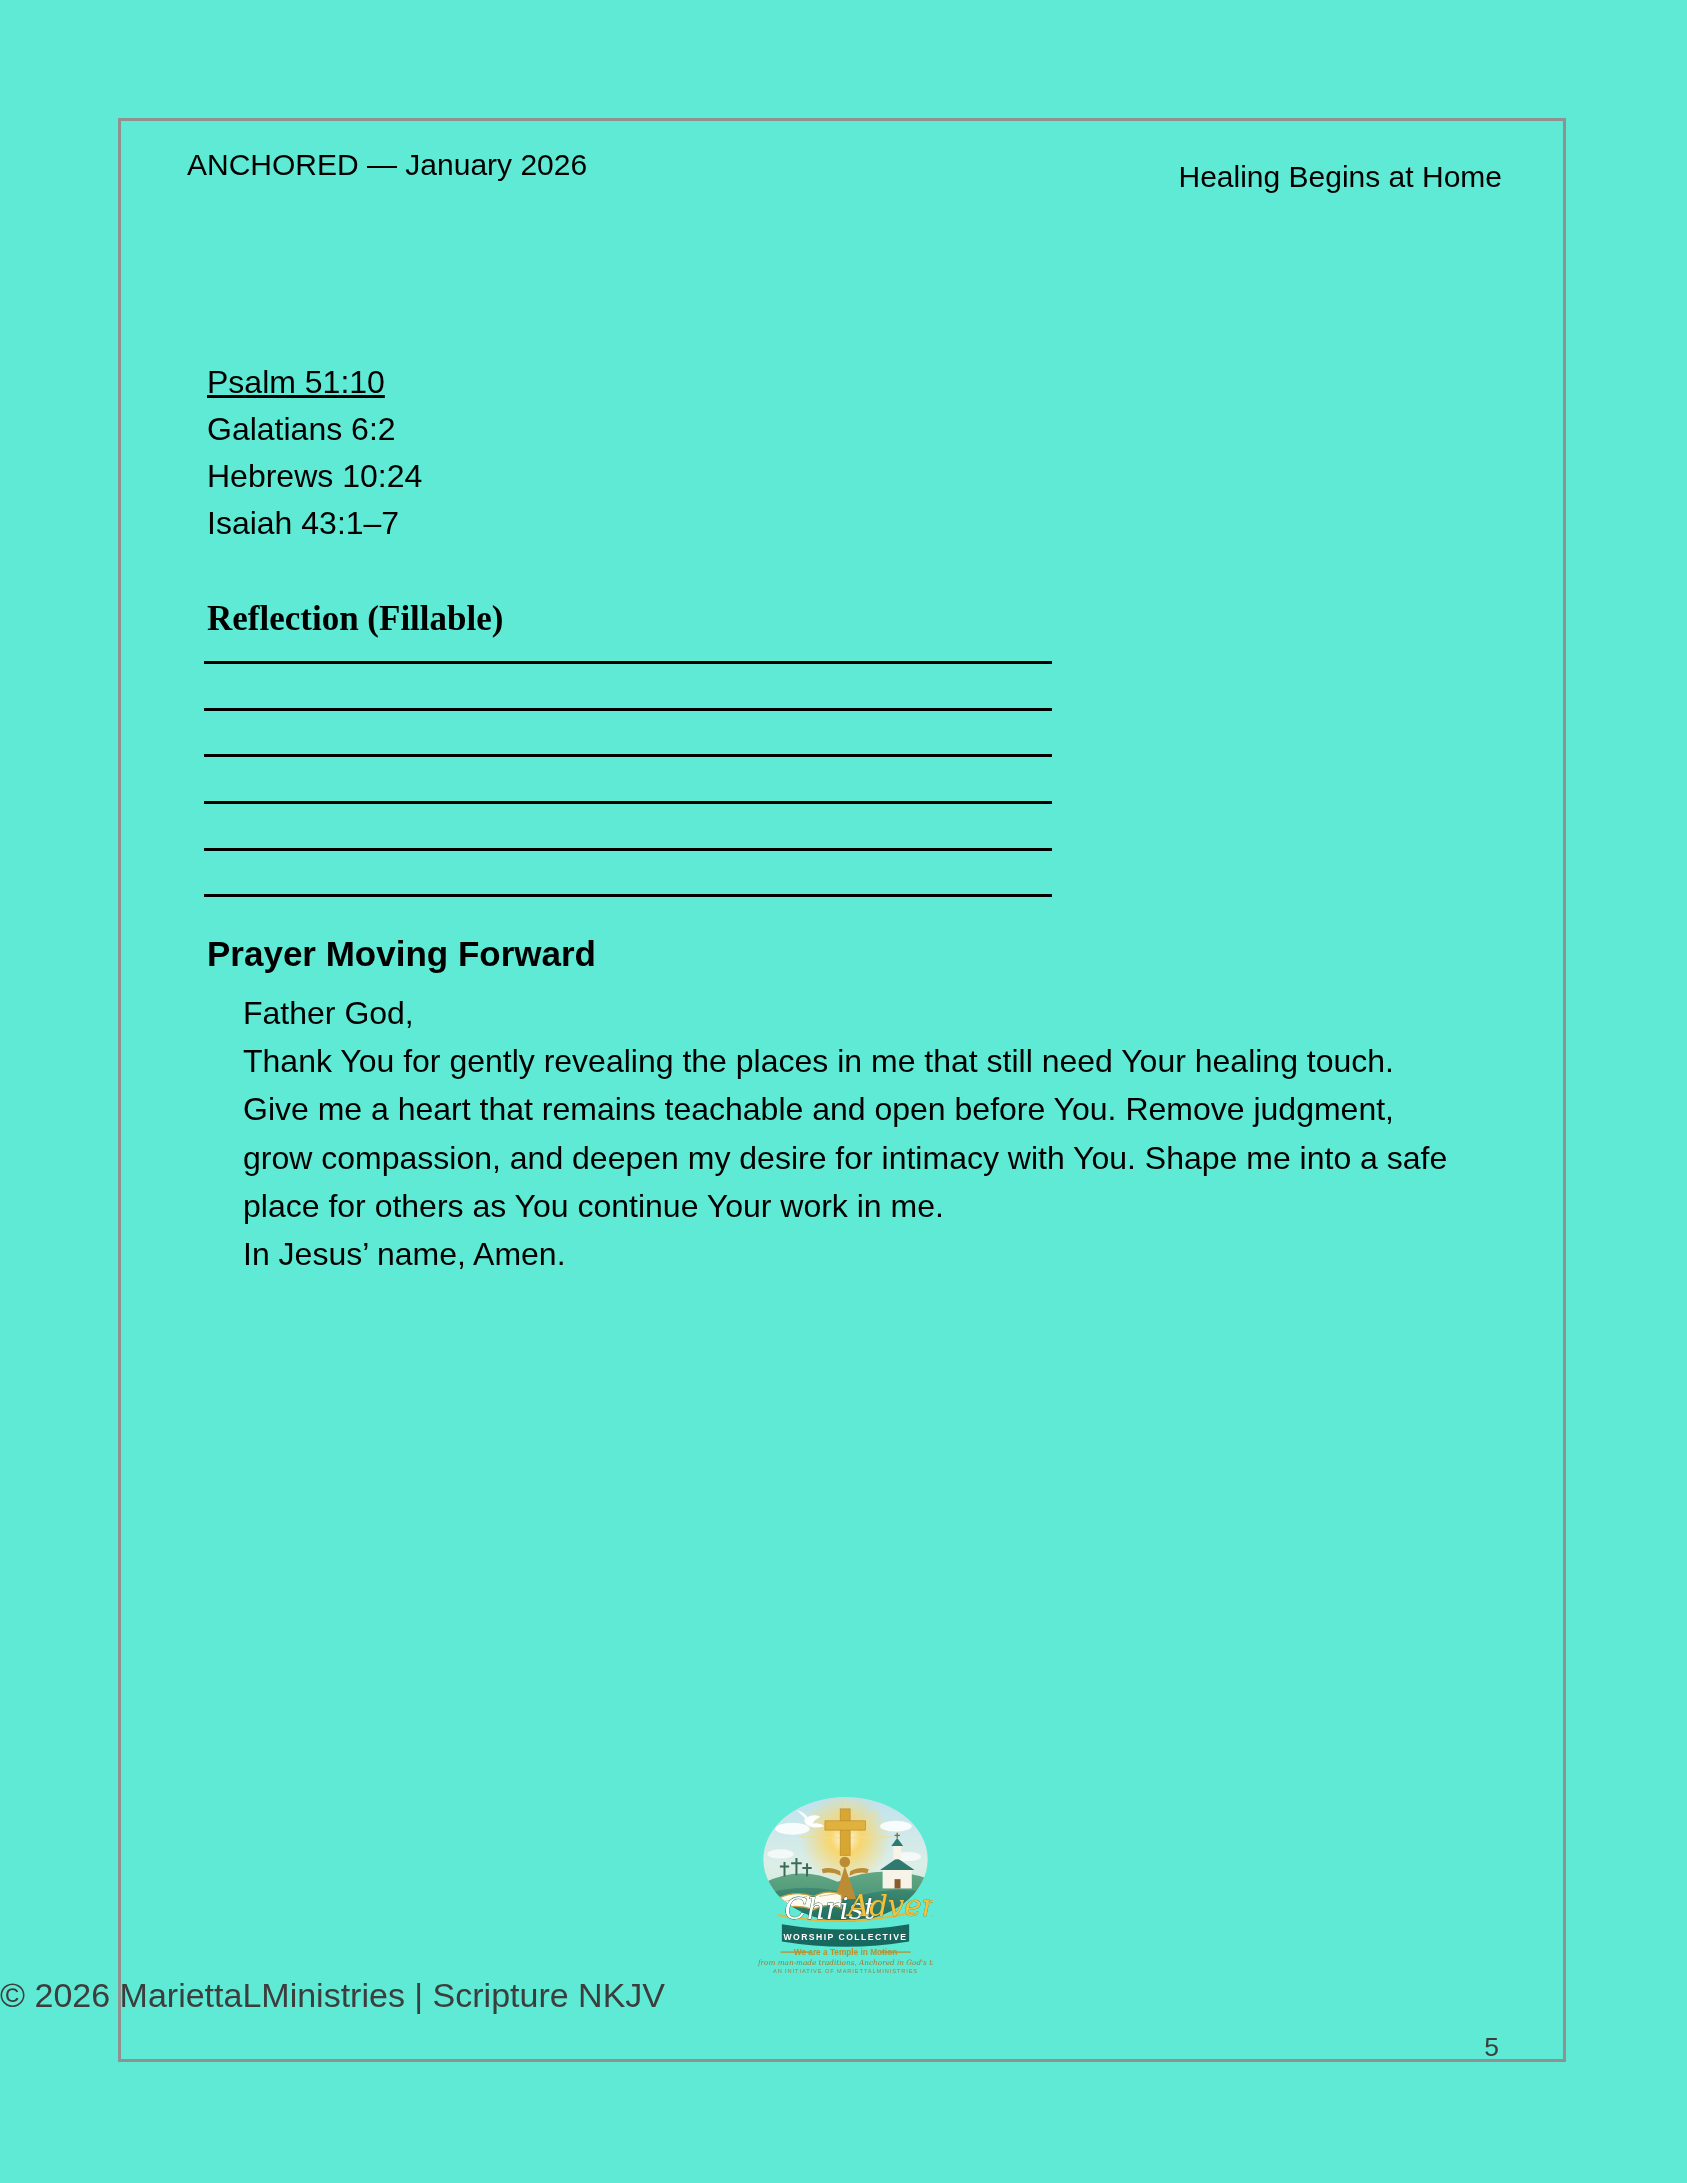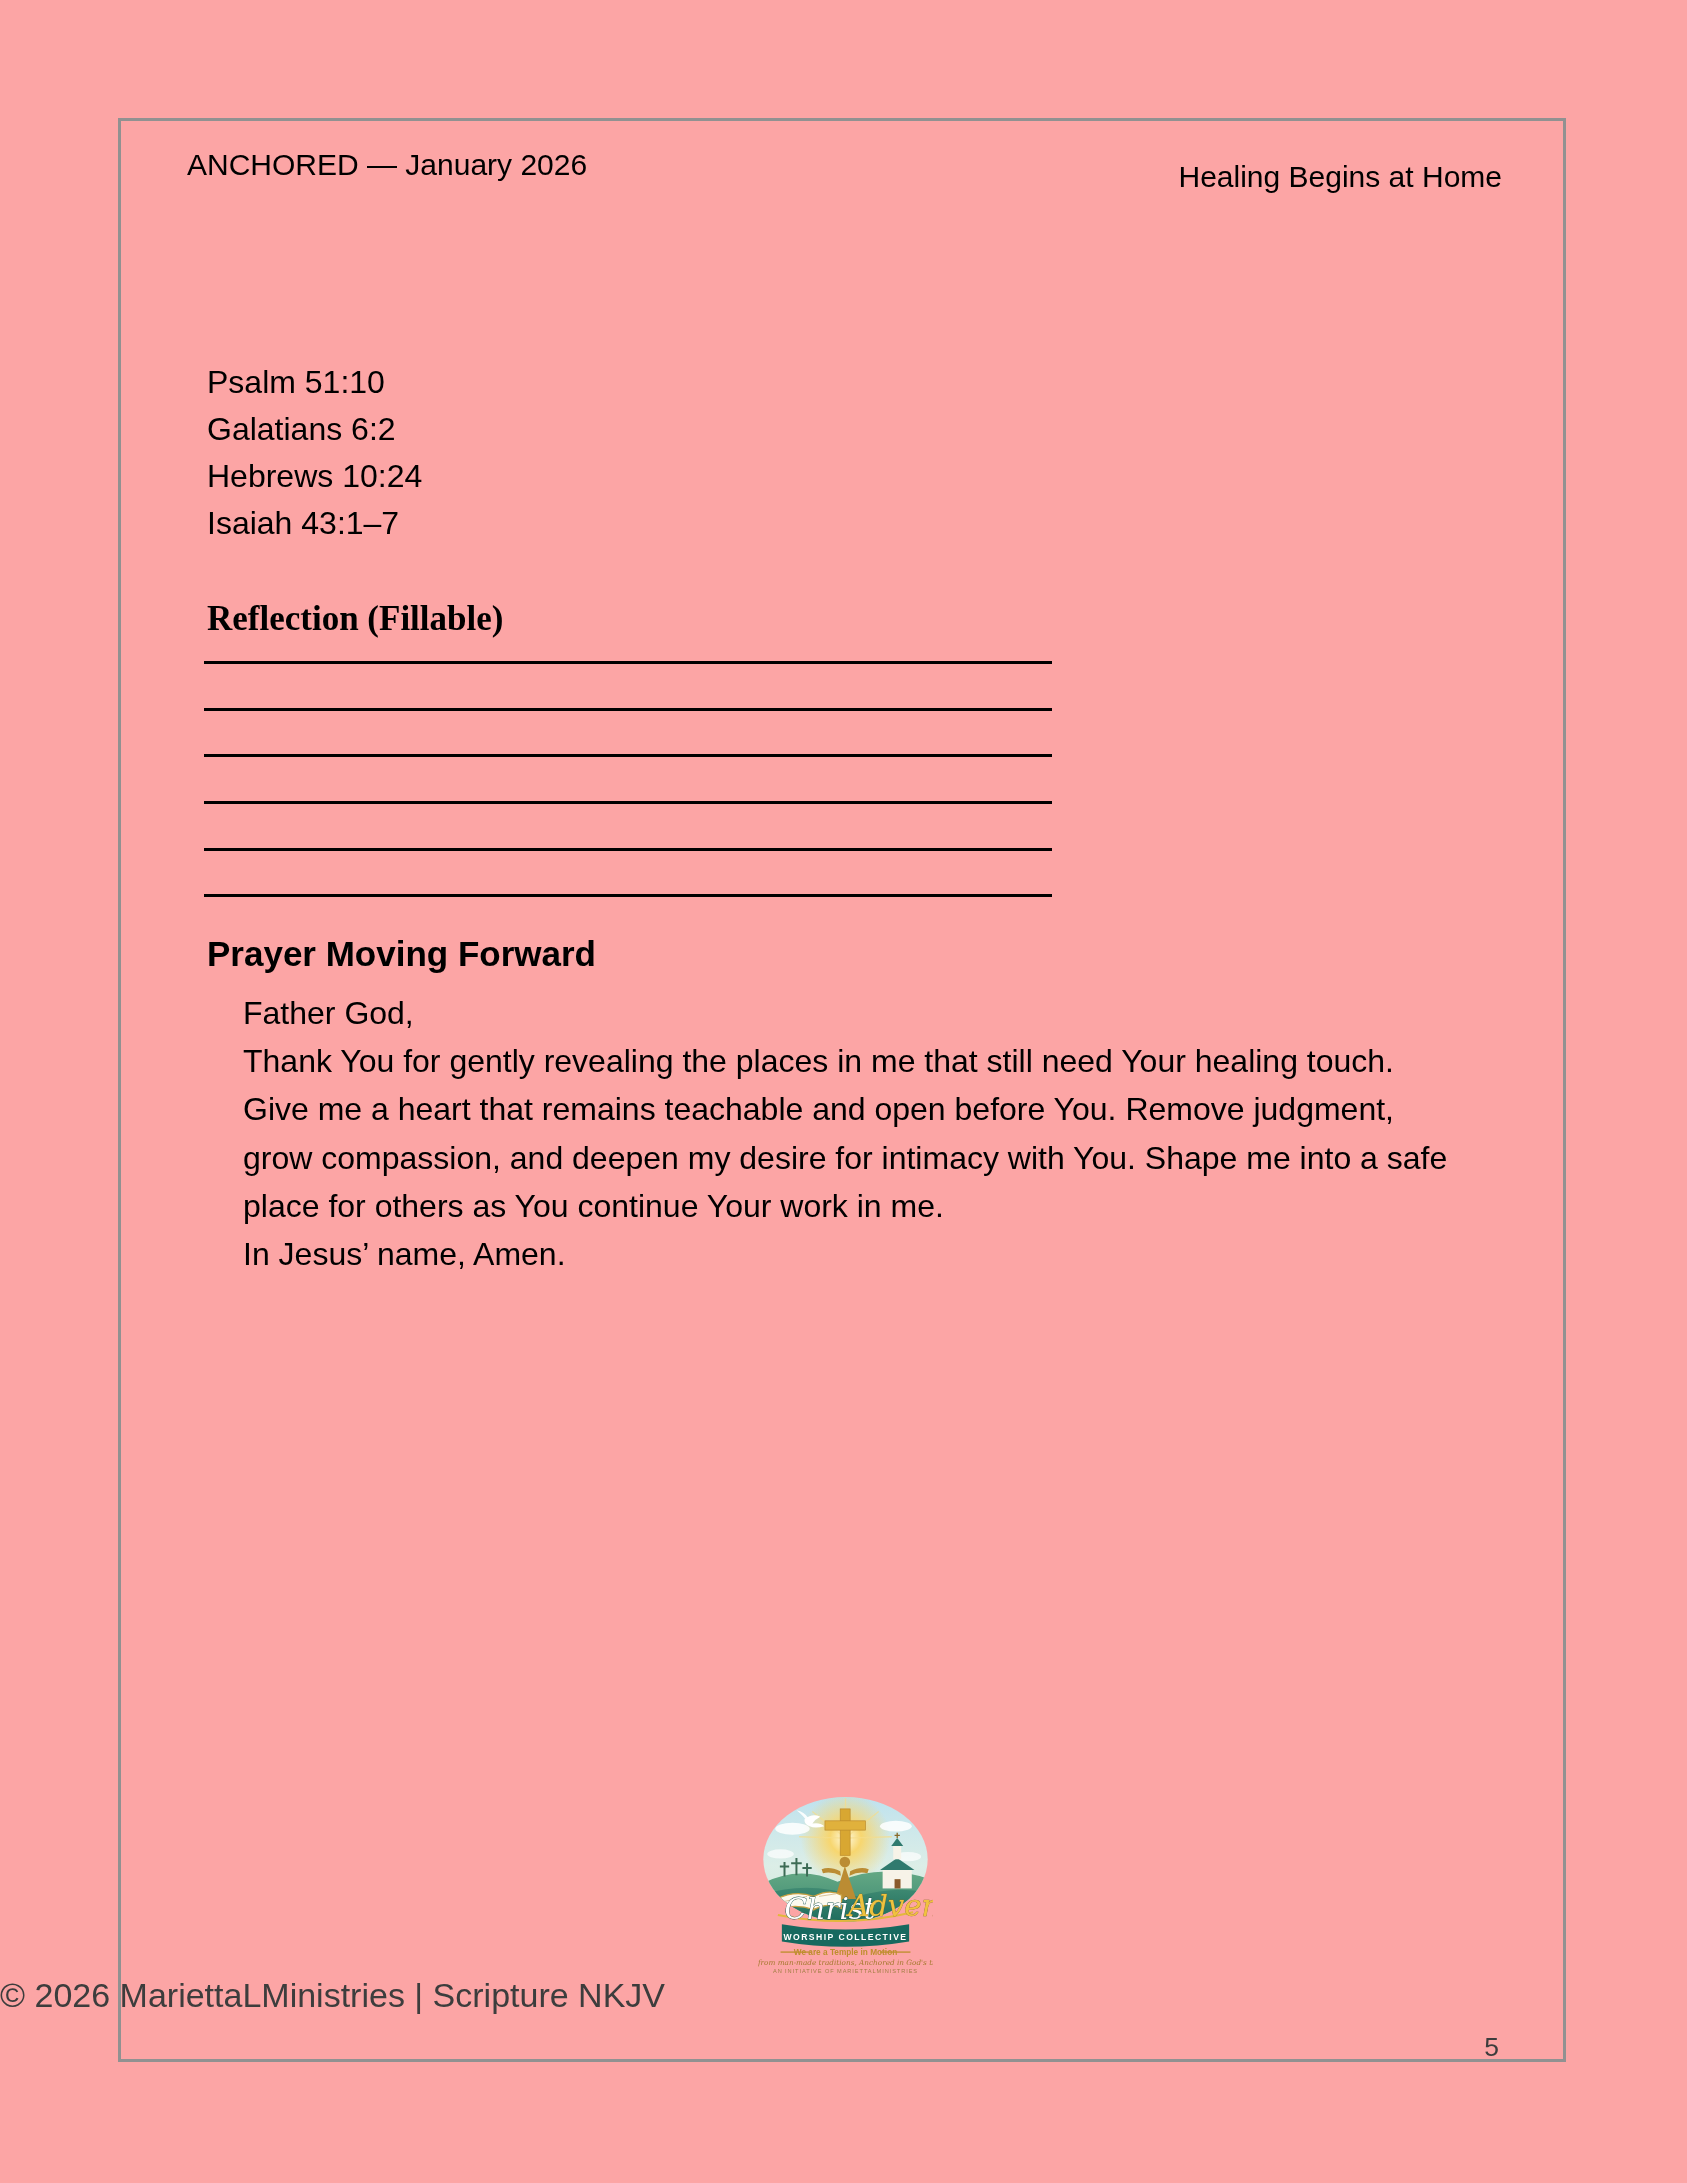--- a/index.html
+++ b/index.html
@@ -1,19 +1,19 @@
 <!DOCTYPE html>
 <html style="font-size:10.6px"><head>
 <meta charset="utf-8">
 <style>
   html,body{margin:0;padding:0;background:#ffffff;}
   #page{
     position:relative;
     width:1687px;height:2183px;
-    background:#fca5a5;
+    background:#5eead4;
     font-family:"Liberation Sans", sans-serif;
     color:#000;
     overflow:hidden;
   }
   #frame{
     position:absolute;
     left:118px;top:118px;
     width:1448px;height:1944px;
     border:3.3px solid #919191;
     box-sizing:border-box;
@@ -41,21 +41,21 @@
 </head>
 <body>
 
 <div id="page">
 
   <div id="frame"></div>
 
   <div id="hdr-left" class="hdr">ANCHORED — January 2026</div>
   <div id="hdr-right" class="hdr">Healing Begins at Home</div>
 
-  <div class="scripture-item" style="top:365px;">Psalm 51:10</div>
+  <div class="scripture-item" style="top:365px;text-decoration:underline;">Psalm 51:10</div>
   <div class="scripture-item" style="top:412px;">Galatians 6:2</div>
   <div class="scripture-item" style="top:459px;">Hebrews 10:24</div>
   <div class="scripture-item" style="top:506px;">Isaiah 43:1–7</div>
 
   <div id="reflection-title" class="sec-title">Reflection (Fillable)</div>
   <div class="fill-line" style="top:661px;"></div>
   <div class="fill-line" style="top:708px;"></div>
   <div class="fill-line" style="top:754px;"></div>
   <div class="fill-line" style="top:801px;"></div>
   <div class="fill-line" style="top:848px;"></div>

